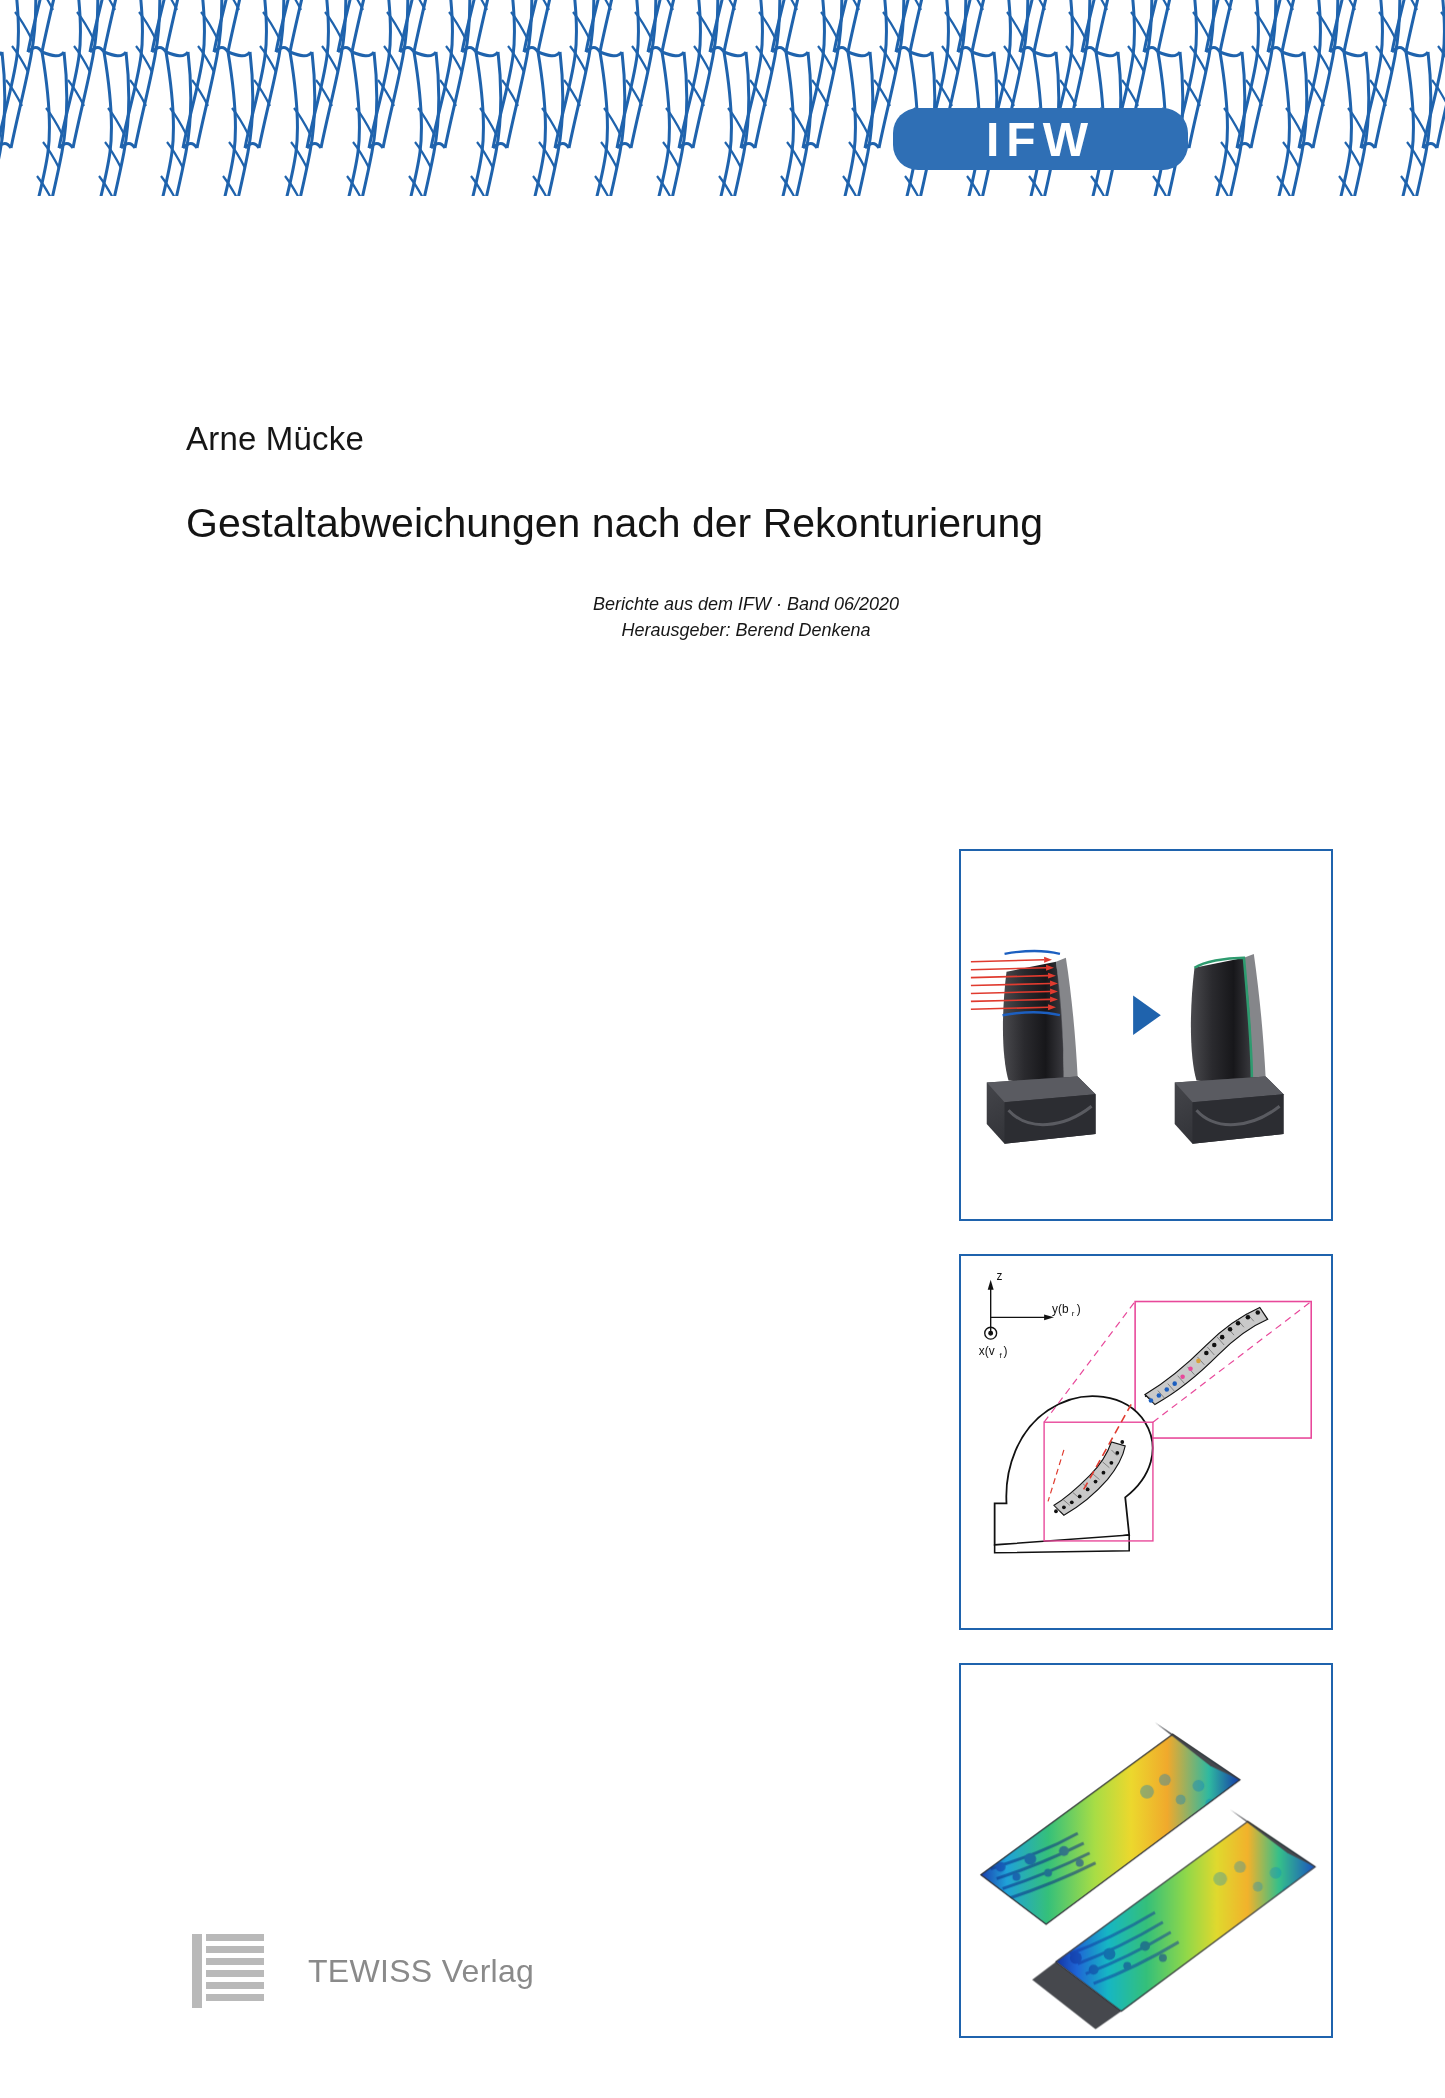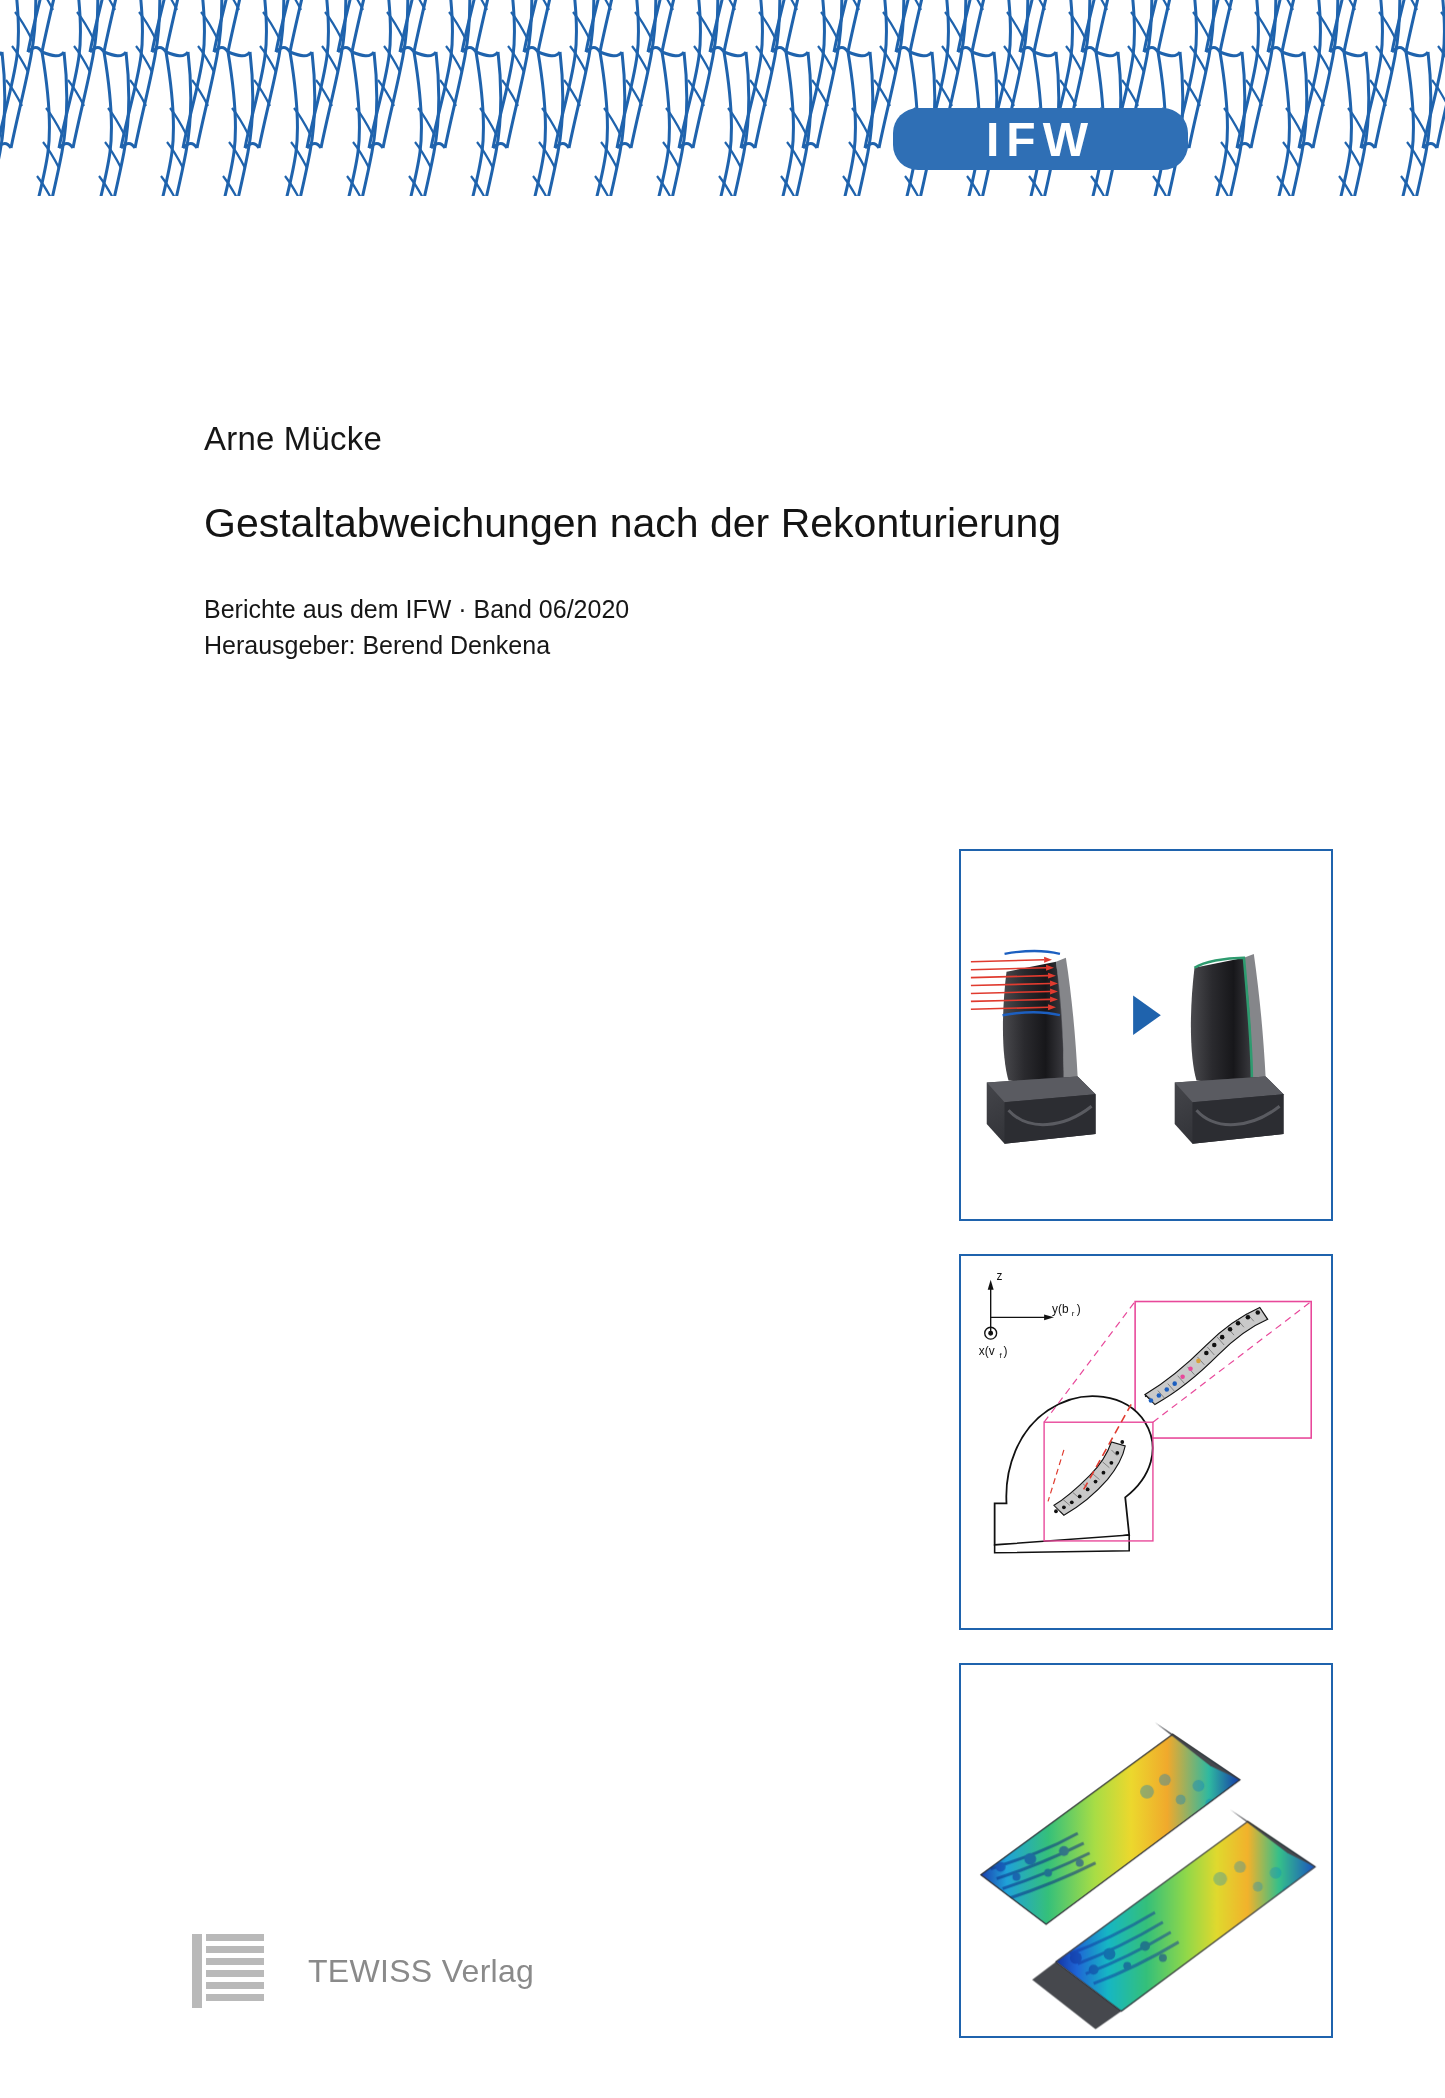--- a/index.html
+++ b/index.html
@@ -50,42 +50,44 @@
     margin-top: 16px;
     font-size: 23.5px;
     line-height: 1.38;
     color: #1a1a1a;
     font-family: "Liberation Sans", sans-serif;
   }
 
   
   .title-area {
     position: absolute;
-    left: 204px;
+    left: 186px;
     top: 420px;
     width: 1120px;
   }
   .author {
     font-size: 33px;
     color: #161616;
     margin-bottom: 38px;
     letter-spacing: .2px;
   }
   .book-title {
     font-size: 41px;
     line-height: 1.32;
     color: #141414;
     margin: 0 0 42px 0;
     font-weight: normal;
     max-width: 1090px;
   }
   .series-line {
-    font-size: 25px;
+    font-size: 18px;
+    font-style: italic;
     line-height: 1.42;
     color: #161616;
+    text-align: center;
   }
 
   
   .fig {
     position: absolute;
     border: 2px solid #1f63ad;
     background: #ffffff;
     overflow: hidden;
   }
   #fig-1 { left: 959px; top: 849px;  width: 374px; height: 372px; }

